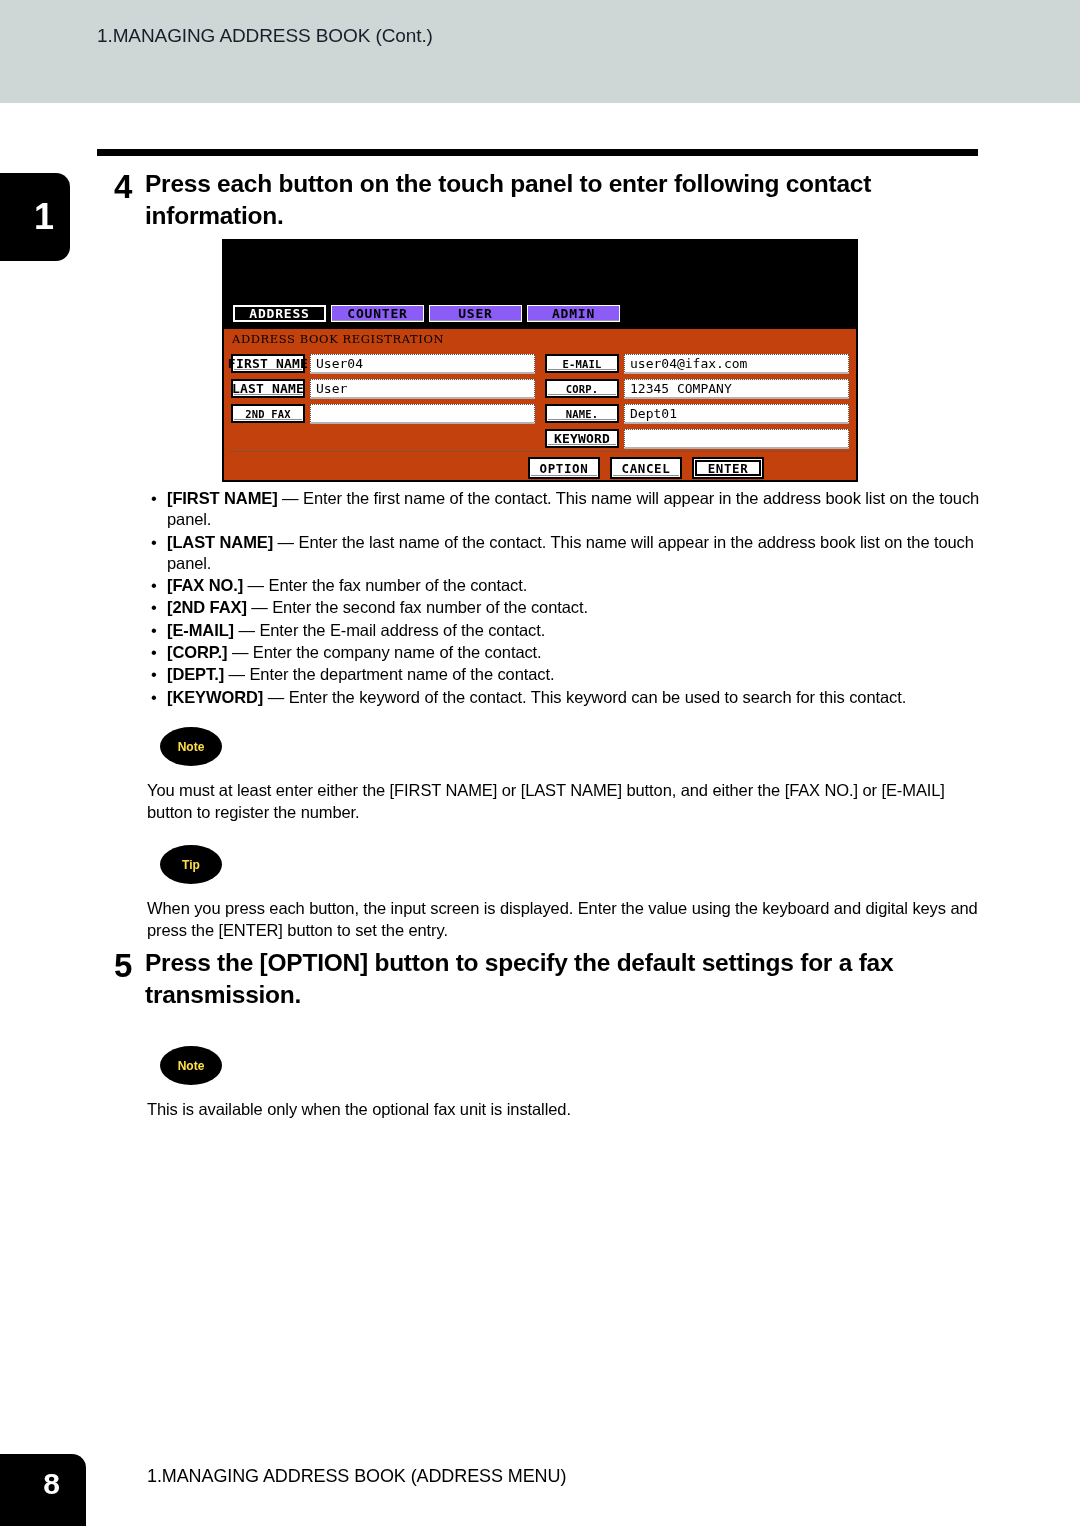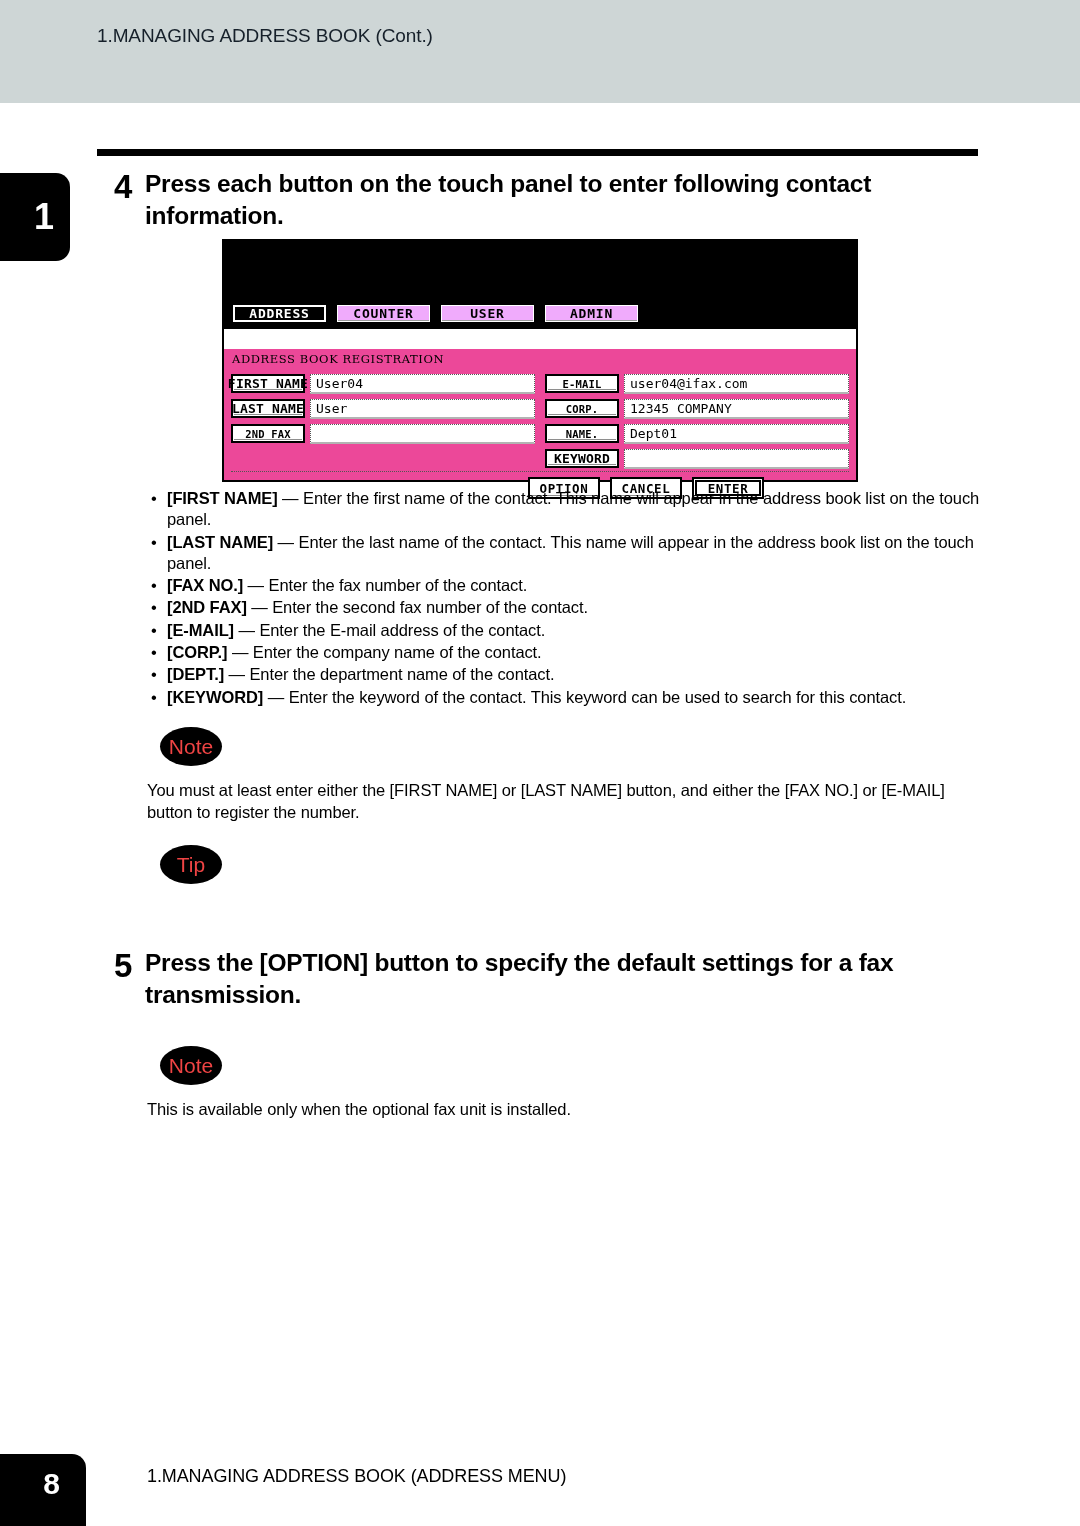--- a/index.html
+++ b/index.html
@@ -103,29 +103,29 @@
     left: 0; top: 0;
     width: 100%;
     height: 88px;
     background: #000000;
   }
   .tabrow {
     position: absolute;
     left: 7px;
     top: 62px;
     display: flex;
-    gap: 7px;
+    gap: 1px;
     z-index: 4;
   }
   .lcd-tab {
     width: 97px;
     height: 21px;
     box-sizing: border-box;
     border: 2px solid #000000;
-    background: #f0abfc;
+    background: #8b5cf6;
     color: #000000;
     font-family: "DejaVu Sans Mono", monospace;
     font-size: 13px;
     font-weight: bold;
     letter-spacing: 0.8px;
     display: flex;
     align-items: center;
     justify-content: center;
     box-shadow: inset 0 0 0 1px #ffffff, inset 0 -2px 0 0 #9a9a9a;
   }
@@ -134,22 +134,21 @@
     color: #ffffff;
     box-shadow: inset 0 0 0 2px #ffffff;
   }
 
   .panel-body {
     position: absolute;
     left: 0;
     top: 88px;
     right: 0;
     bottom: 0;
-    background: #ec4899;
-    margin-top: 20px;
+    background: #c2410c;
   }
   .panel-title {
     position: absolute;
     left: 8px;
     top: 3px;
     font-family: "DejaVu Serif", serif;
     font-size: 11.5px;
     letter-spacing: 0.6px;
     white-space: nowrap;
   }
@@ -258,23 +257,23 @@
   }
   .bullet b { font-weight: bold; }
 
   
   .callout { position: absolute; }
   .badge {
     width: 62px;
     height: 39px;
     border-radius: 50%;
     background: #000000;
-    color: #ef4444;
-    font-size: 21px;
-    font-weight: normal;
+    color: #fde047;
+    font-size: 12px;
+    font-weight: bold;
     display: flex;
     align-items: center;
     justify-content: center;
   }
   .callout-body {
     margin-top: 14px;
     font-size: 16.5px;
     line-height: 1.33;
     width: 840px;
     letter-spacing: -0.1px;
@@ -411,20 +410,21 @@
   </div>
 </div>
 
 <div class="callout" style="left:160px; top:727px;">
   <div class="badge">Note</div>
   <div class="callout-body" style="margin-left:-13px;">You must at least enter either the [FIRST NAME] or [LAST NAME] button, and either the [FAX NO.] or [E-MAIL] button to register the number.</div>
 </div>
 
 <div class="callout" style="left:160px; top:845px;">
   <div class="badge">Tip</div>
+  <div class="callout-body" style="margin-left:-13px;">When you press each button, the input screen is displayed.  Enter the value using the keyboard and digital keys and press the [ENTER] button to set the entry.</div>
 </div>
 
 <div class="step" style="top:947px;">
   <span class="step-num">5</span>
   <div class="step-text" style="width:820px;">Press the [OPTION] button to specify the default settings for a fax transmission.</div>
 </div>
 
 <div class="callout" style="left:160px; top:1046px;">
   <div class="badge">Note</div>
   <div class="callout-body" style="margin-left:-13px;">This is available only when the optional fax unit is installed.</div>

